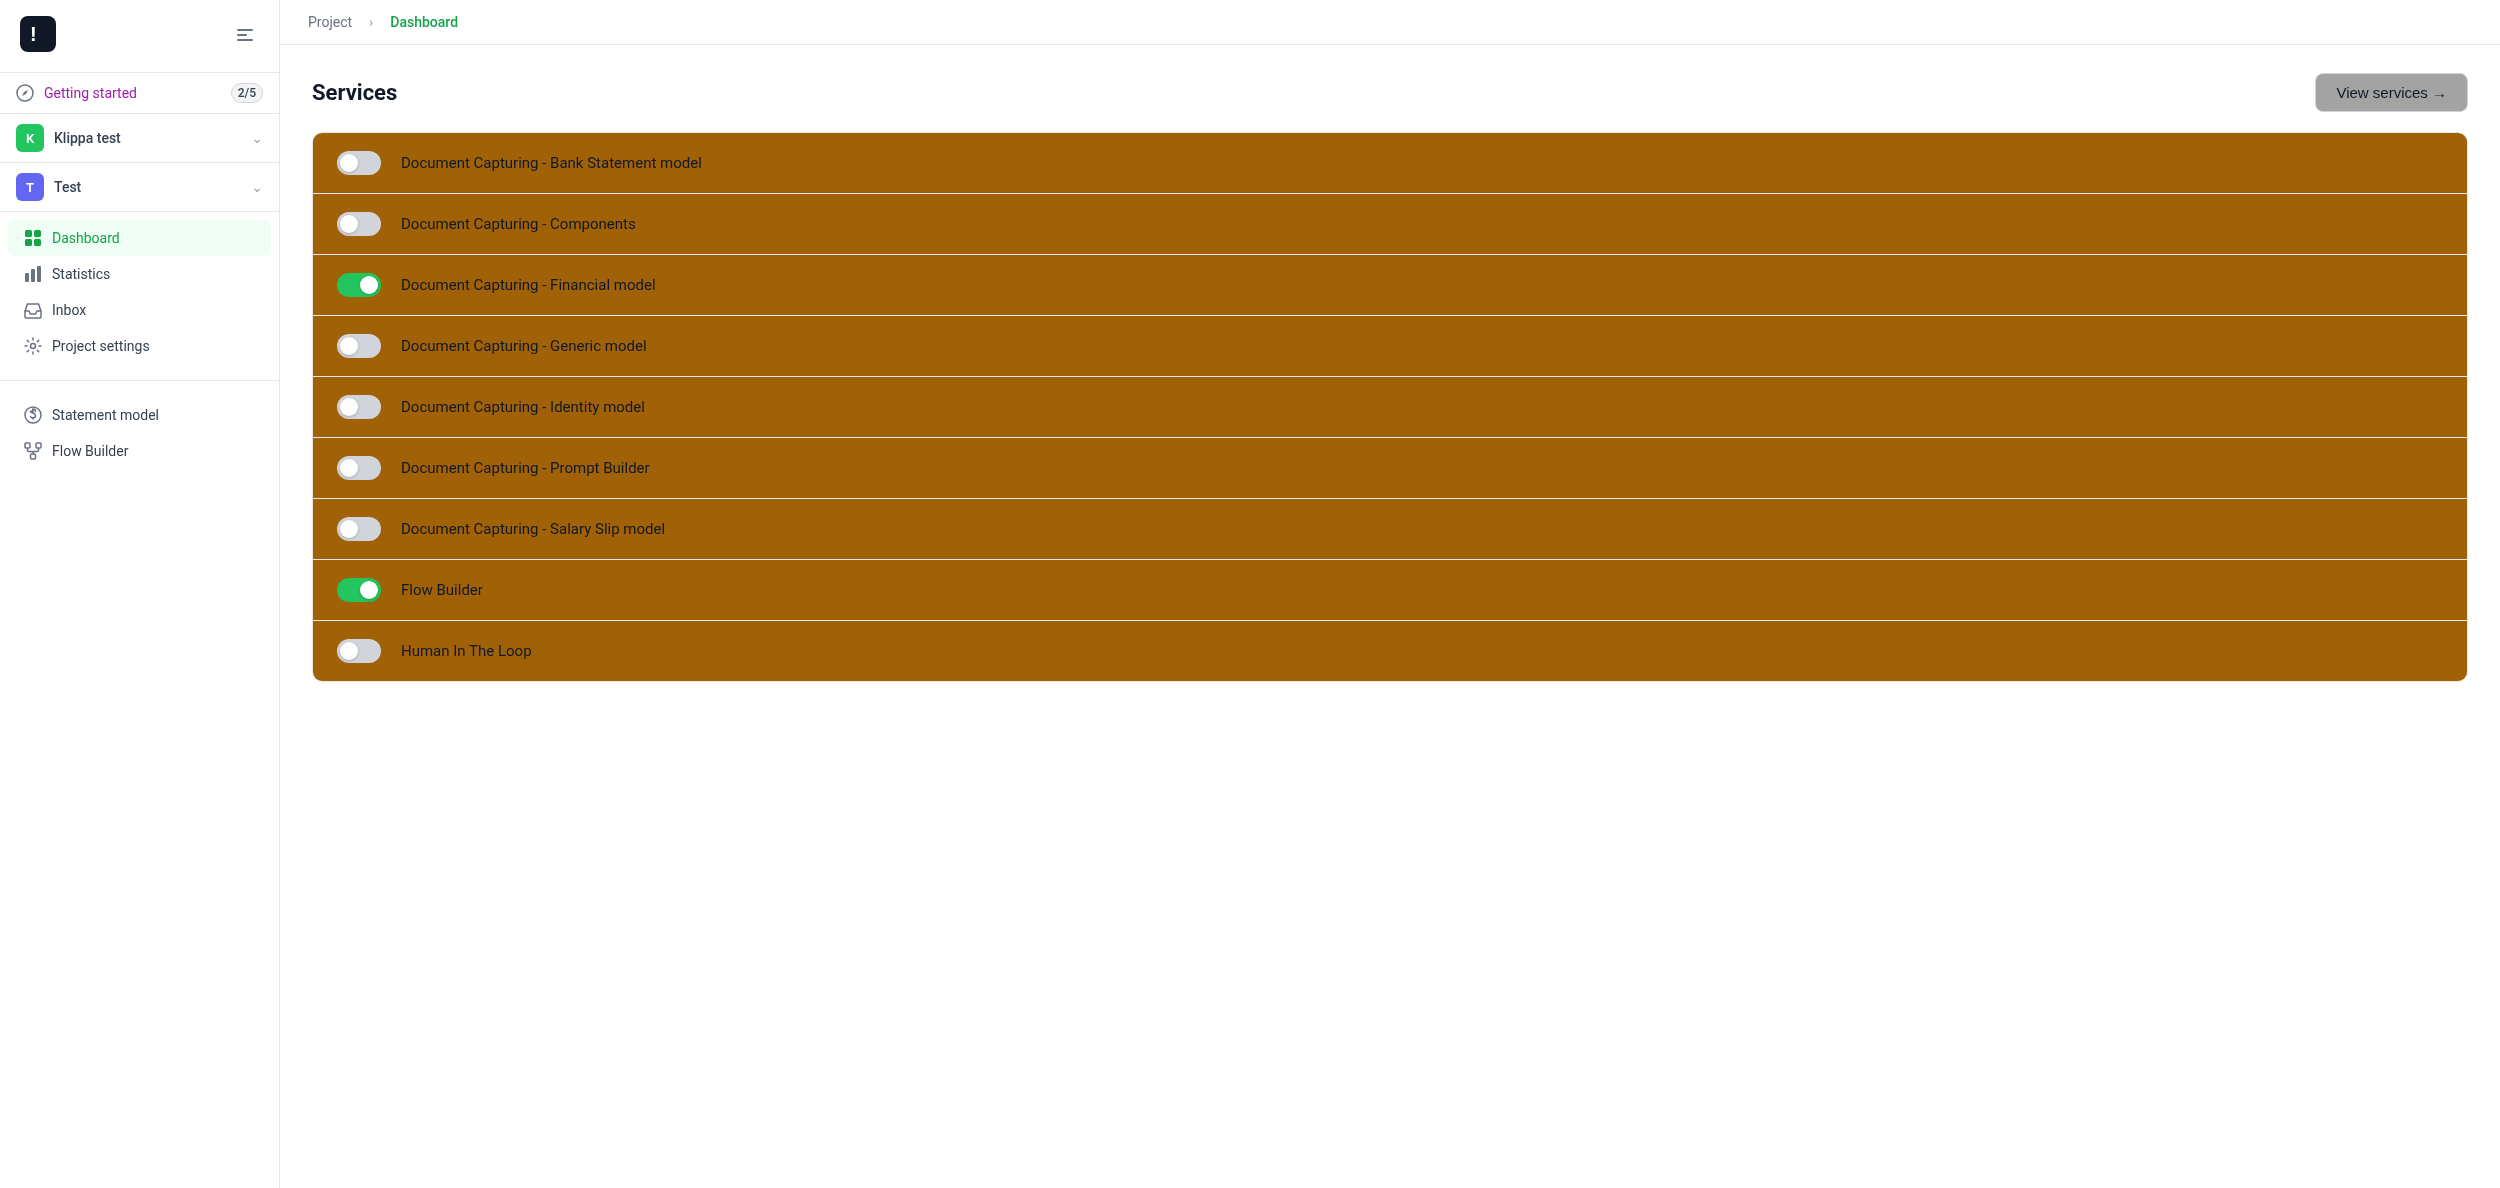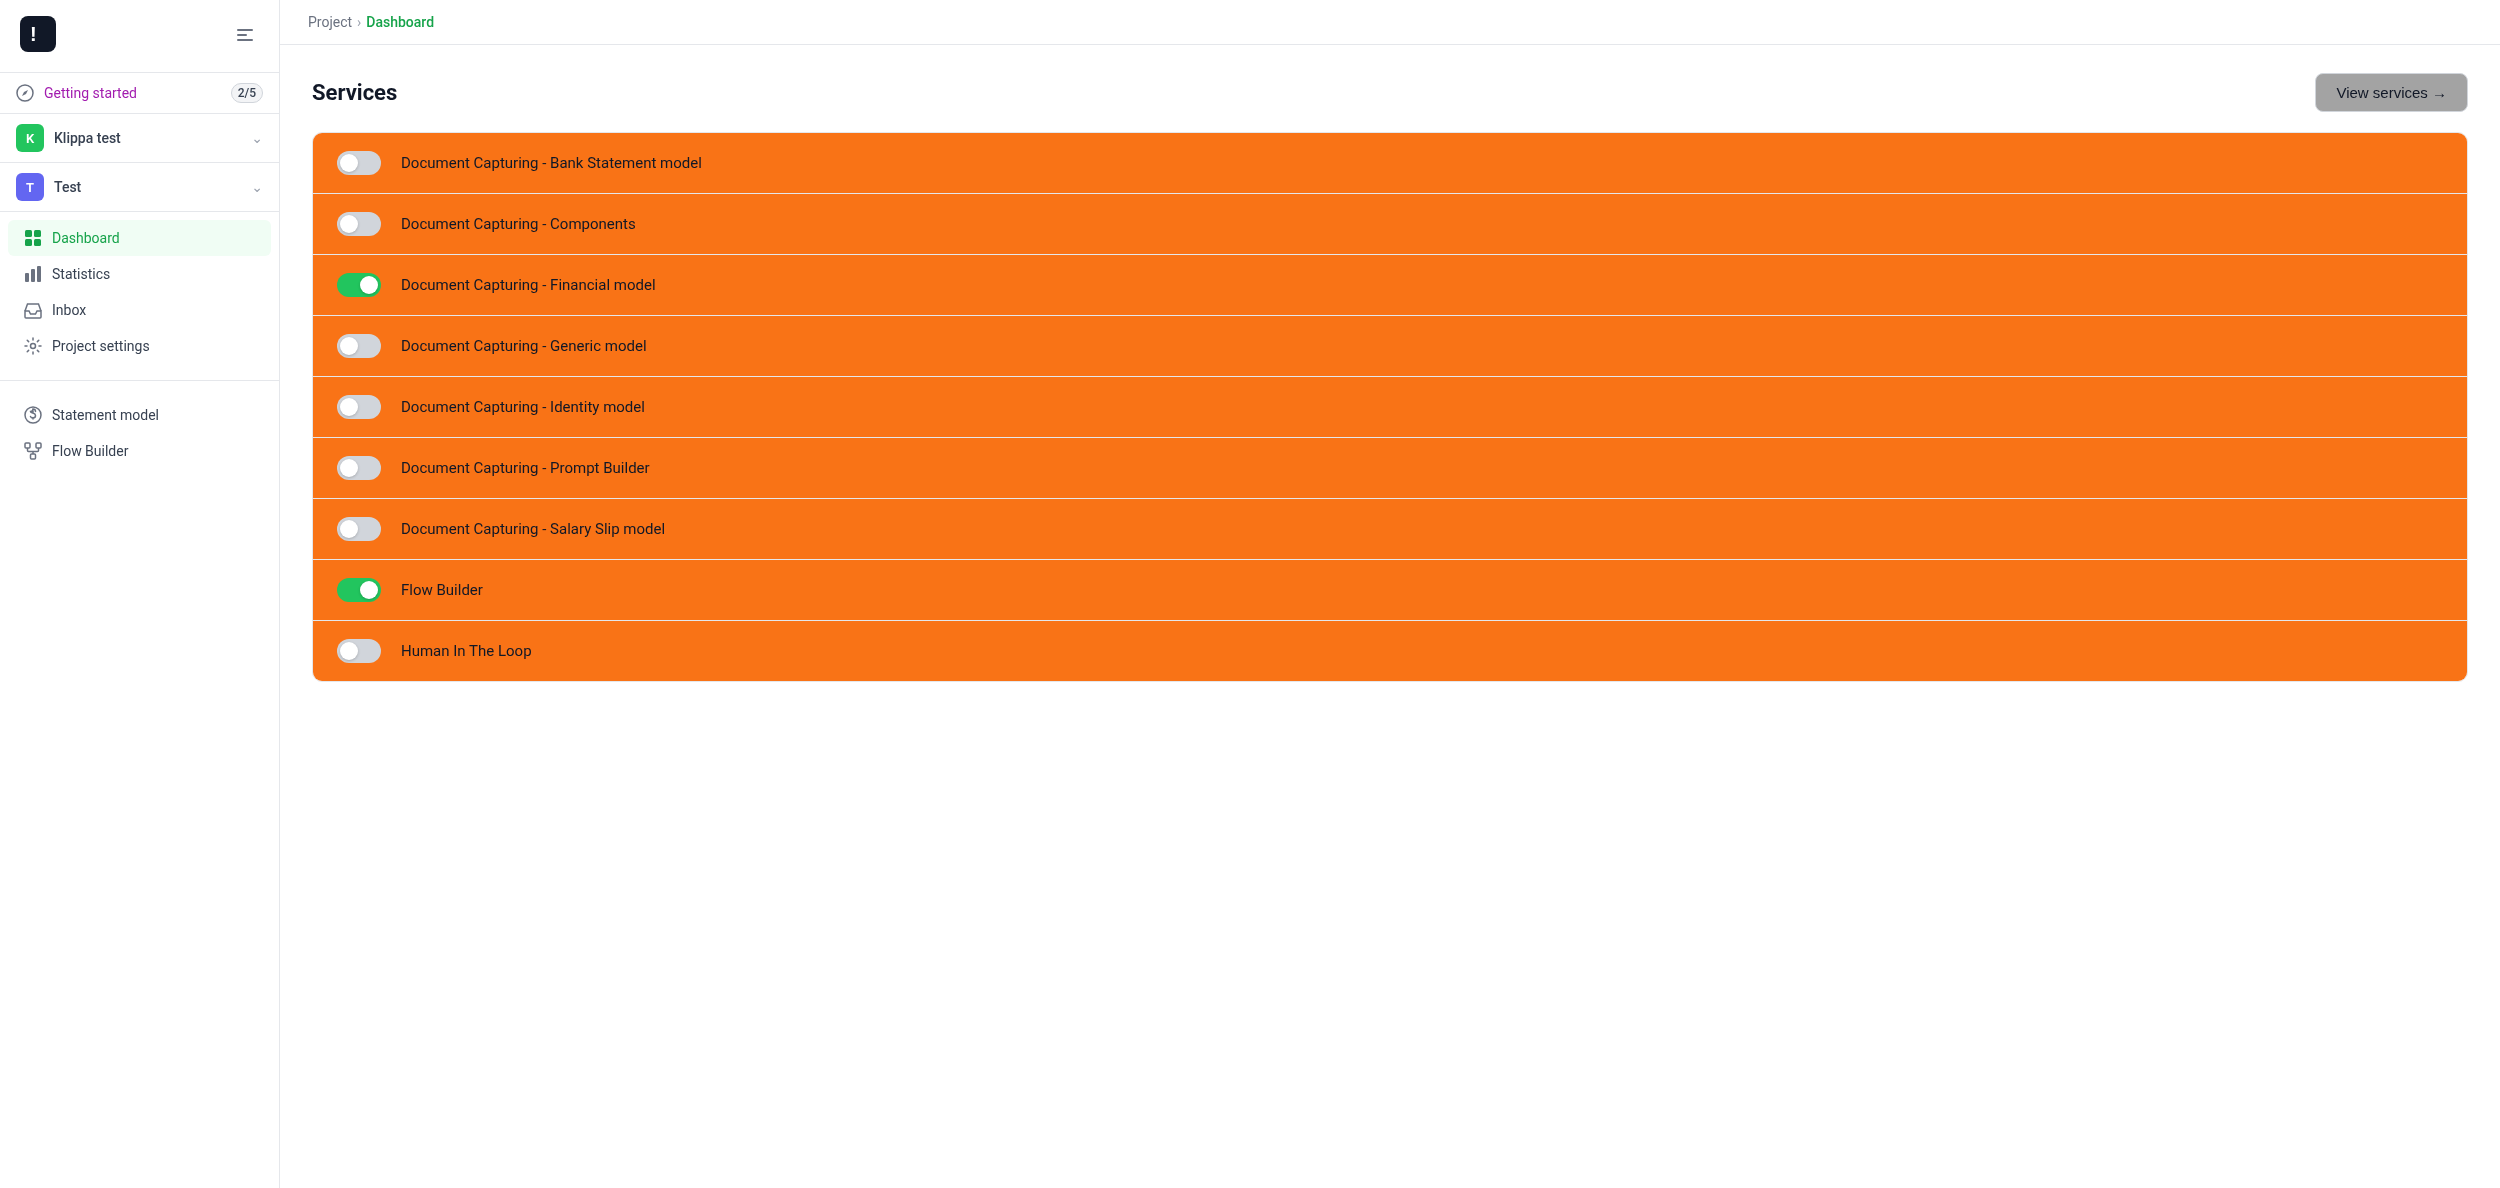--- a/index.html
+++ b/index.html
@@ -148,21 +148,21 @@
       flex-direction: column;
       overflow: hidden;
       background: #fff;
     }
 
     #topbar {
       display: flex;
       align-items: center;
       padding: 14px 28px;
       border-bottom: 1px solid #e5e7eb;
-      gap: 1px;
+      gap: 13px;
     }
 
     .breadcrumb-item {
       font-size: 14px;
       color: #6b7280;
     }
 
     .breadcrumb-sep {
       font-size: 14px;
       color: #9ca3af;
@@ -214,21 +214,21 @@
       border-radius: 10px;
       overflow: hidden;
     }
 
     .service-row {
       display: flex;
       align-items: center;
       gap: 20px;
       padding: 18px 24px;
       border-bottom: 1px solid #e5e7eb;
-      background: #f97316;
+      background: #a16207;
     }
 
     .service-row:last-child {
       border-bottom: none;
     }
 
     
     .toggle-switch {
       position: relative;
       width: 44px;

